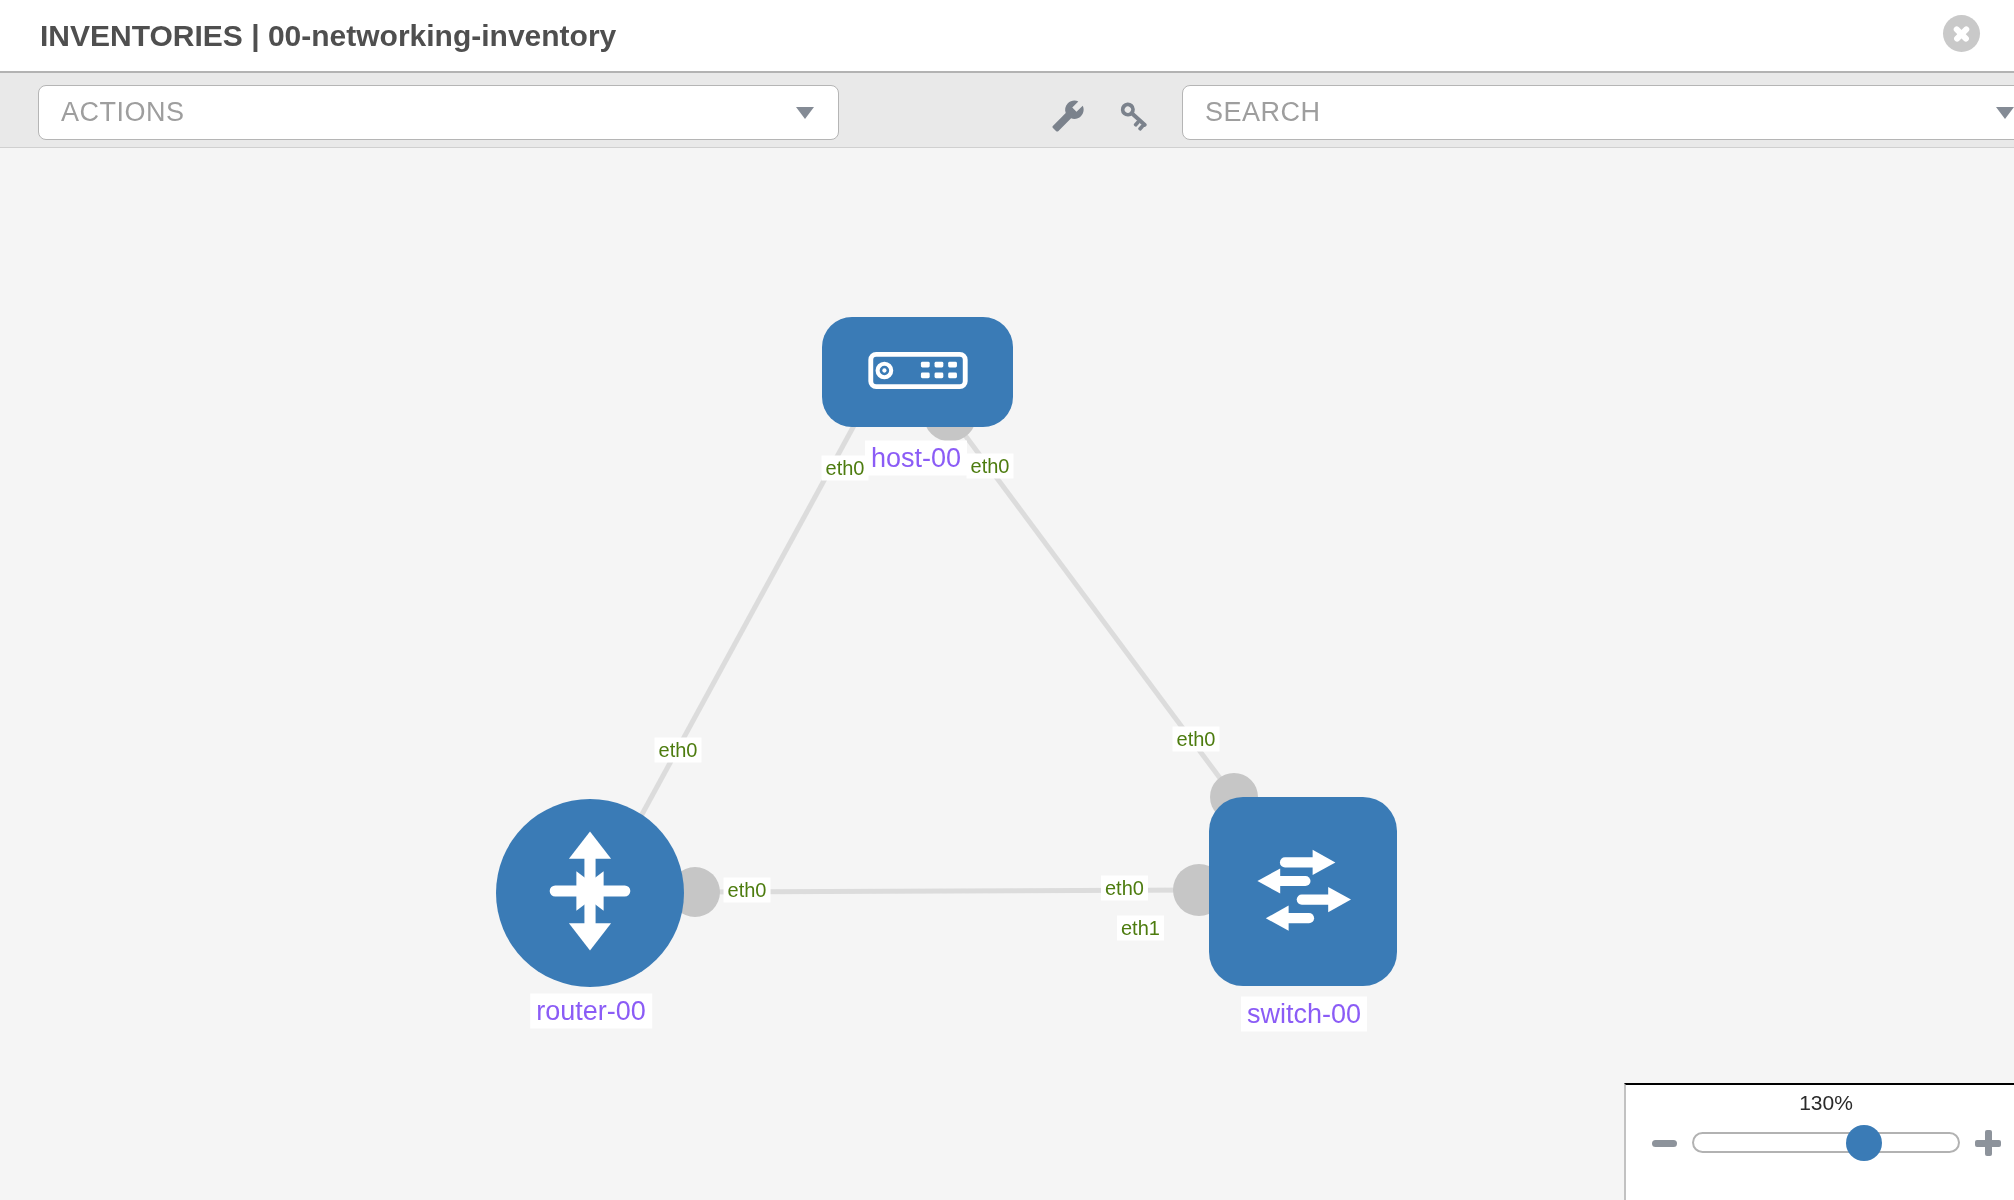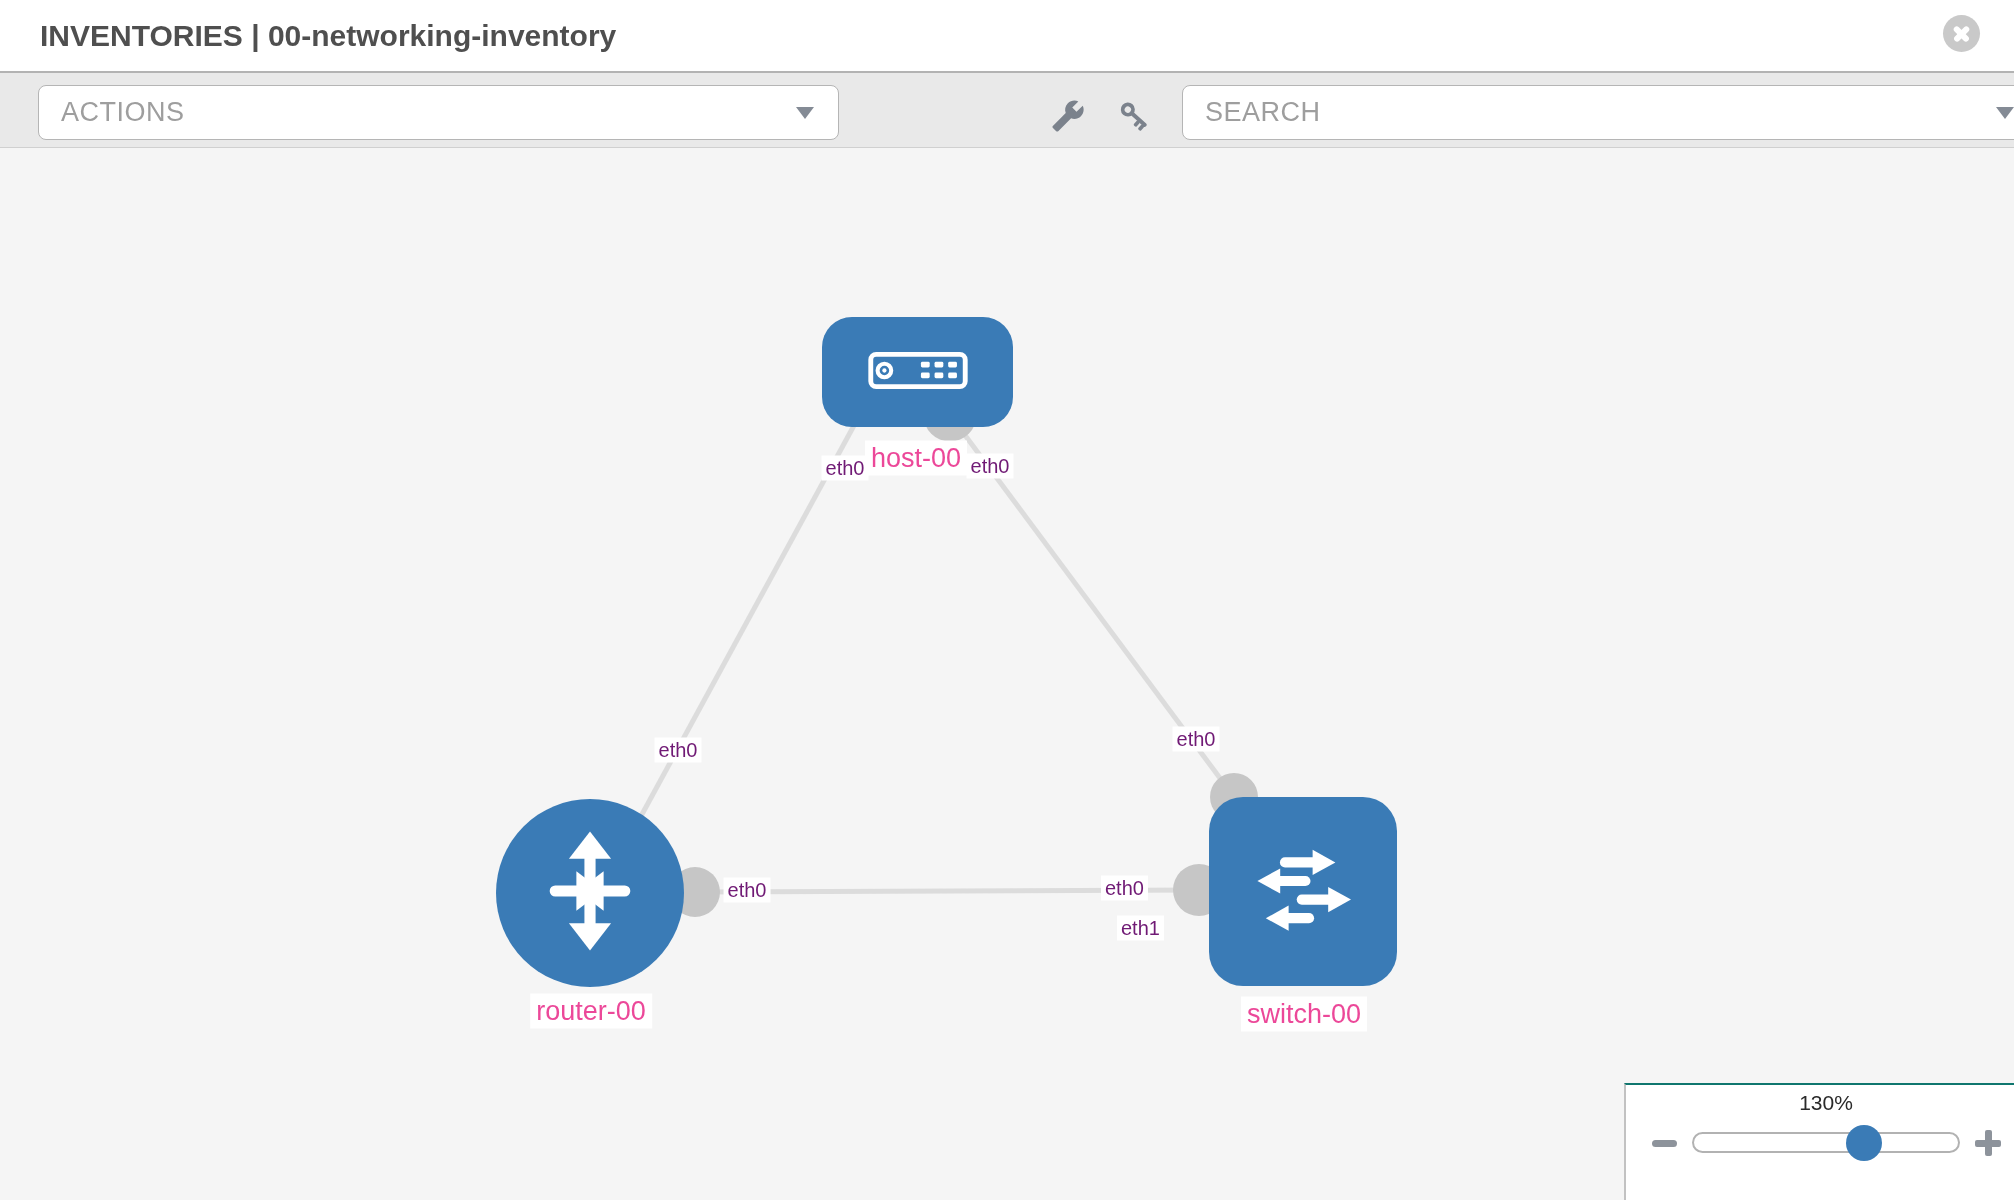--- a/index.html
+++ b/index.html
@@ -57,33 +57,33 @@
   .node {
     position:absolute; background:#3a7bb6; z-index:1; cursor:pointer;
     display:flex; align-items:center; justify-content:center;
   }
   #node-host   { left:822px;  top:169px; width:191px; height:110px; border-radius:30px; }
   #node-router { left:496px;  top:651px; width:188px; height:188px; border-radius:50%; }
   #node-switch { left:1209px; top:649px; width:188px; height:189px; border-radius:34px; }
 
   .node-label {
     position:absolute; transform:translate(-50%,-50%); background:#ffffff;
-    color:#ec4899; font-size:27px; padding:2px 6px; white-space:nowrap; z-index:3;
+    color:#8b5cf6; font-size:27px; padding:2px 6px; white-space:nowrap; z-index:3;
   }
   .if-label {
     position:absolute; transform:translate(-50%,-50%); background:#ffffff;
-    color:#701a75; font-size:20px; padding:1px 4px; white-space:nowrap; z-index:2;
+    color:#4d7c0f; font-size:20px; padding:1px 4px; white-space:nowrap; z-index:2;
   }
   .if-label.anchor-left { transform:translate(0,-50%); }
   .if-label.on-top { z-index:3; }
 
   
   #zoom-panel {
     position:absolute; left:1624px; top:1083px; width:390px; height:117px;
-    background:#ffffff; border-left:2px solid #c2c2c2; border-top:2px solid #0f766e;
+    background:#ffffff; border-left:2px solid #c2c2c2; border-top:2px solid #000000;
     box-sizing:border-box; z-index:5;
   }
   #zoom-level {
     position:absolute; left:66px; top:6px; width:268px; text-align:center;
     font-size:21px; color:#2a2a2a;
   }
   #zoom-out-btn, #zoom-in-btn {
     position:absolute; width:44px; height:40px; top:38px; cursor:pointer;
     display:flex; align-items:center; justify-content:center;
   }

